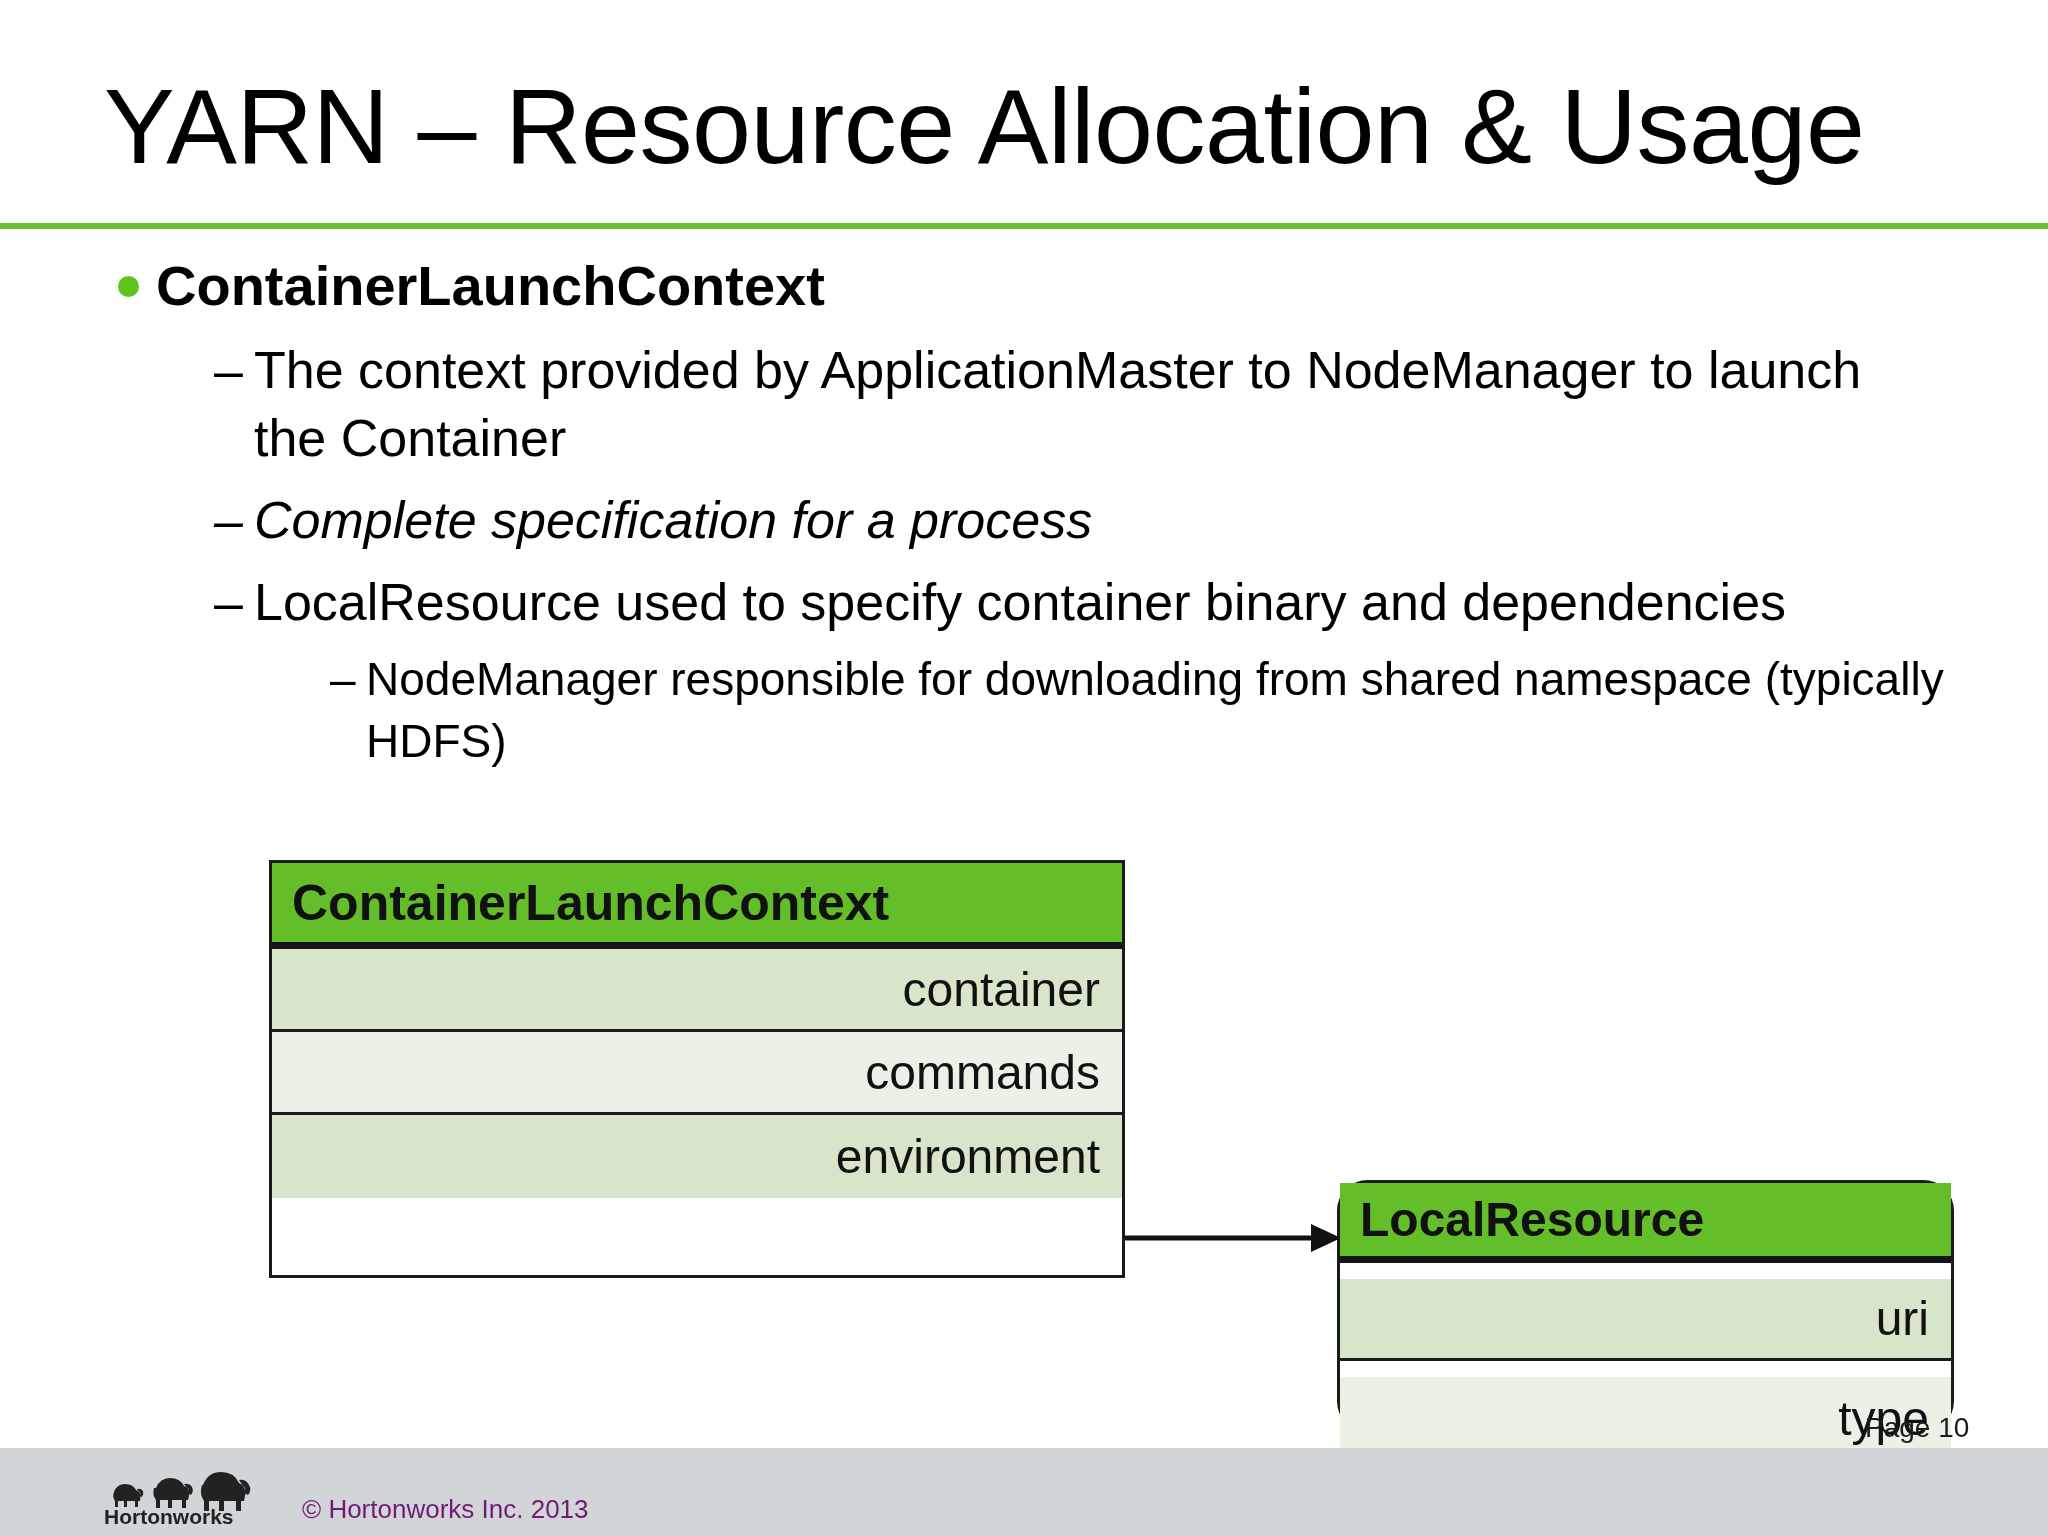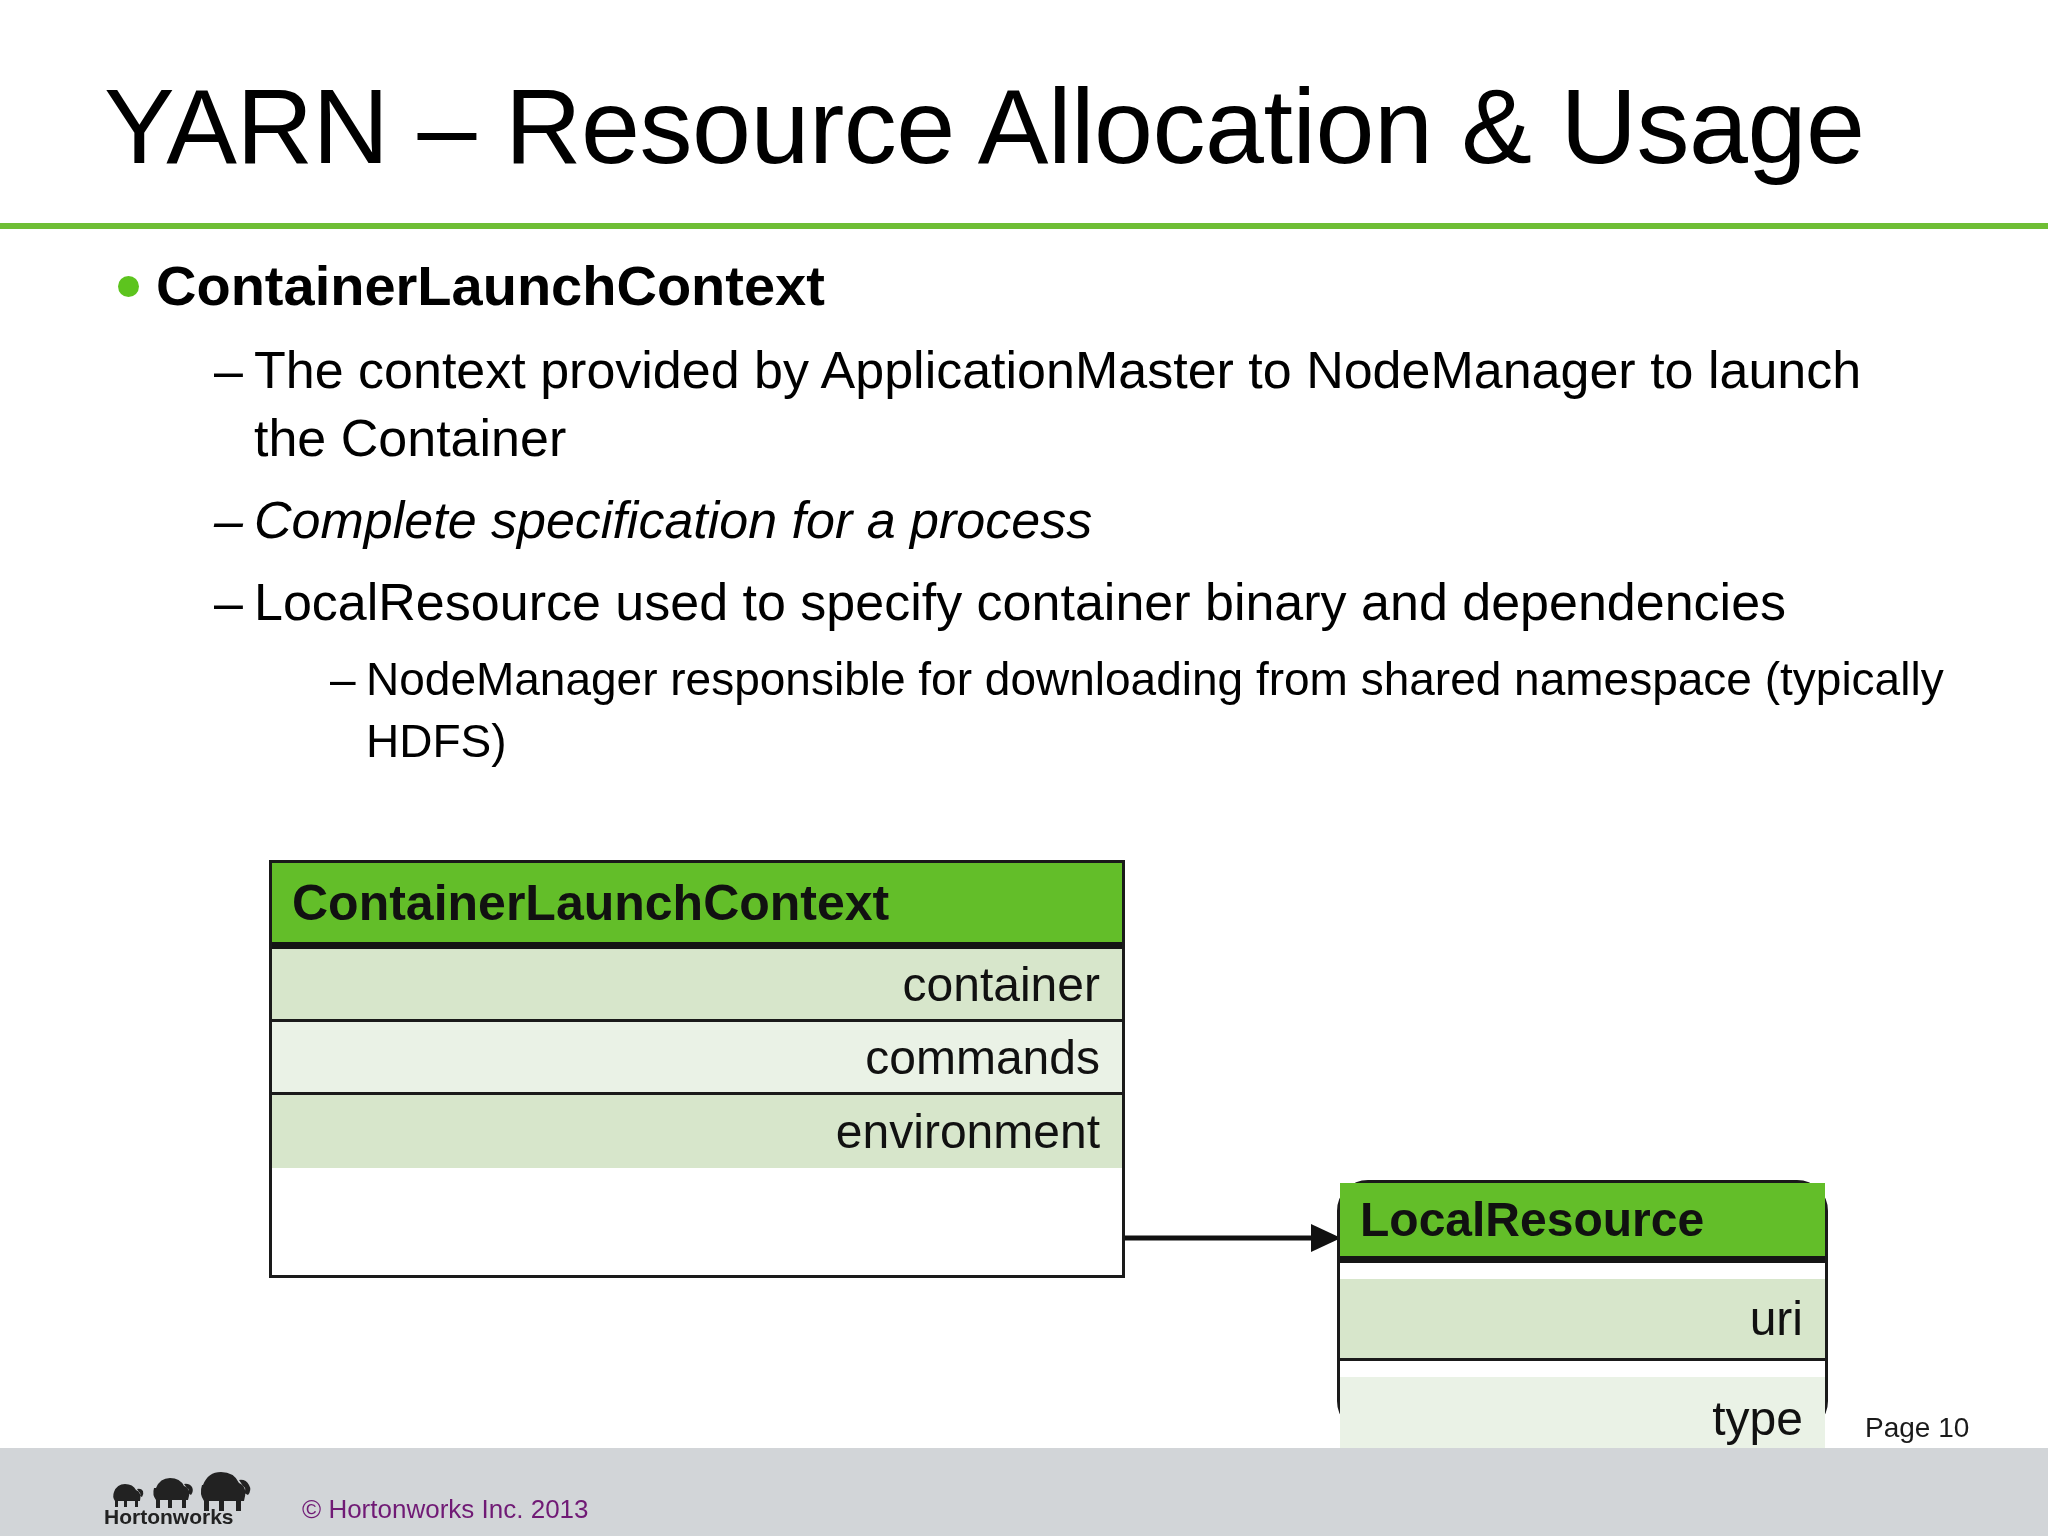--- a/index.html
+++ b/index.html
@@ -147,30 +147,30 @@
     left: 269px;
     top: 860px;
     width: 856px;
     height: 418px;
   }
   #clc-table .class-header {
     height: 86px;
     font-size: 50px;
   }
   #clc-table .class-row {
-    height: 73px;
+    height: 83px;
     font-size: 48px;
     text-align: center;
   }
 
   
   #lr-table {
     left: 1337px;
     top: 1180px;
-    width: 491px;
+    width: 617px;
     height: 252px;
     border-radius: 31px;
   }
   #lr-table .class-header {
     height: 80px;
     font-size: 48px;
   }
   #lr-table .class-row {
     height: 82px;
     font-size: 48px;

